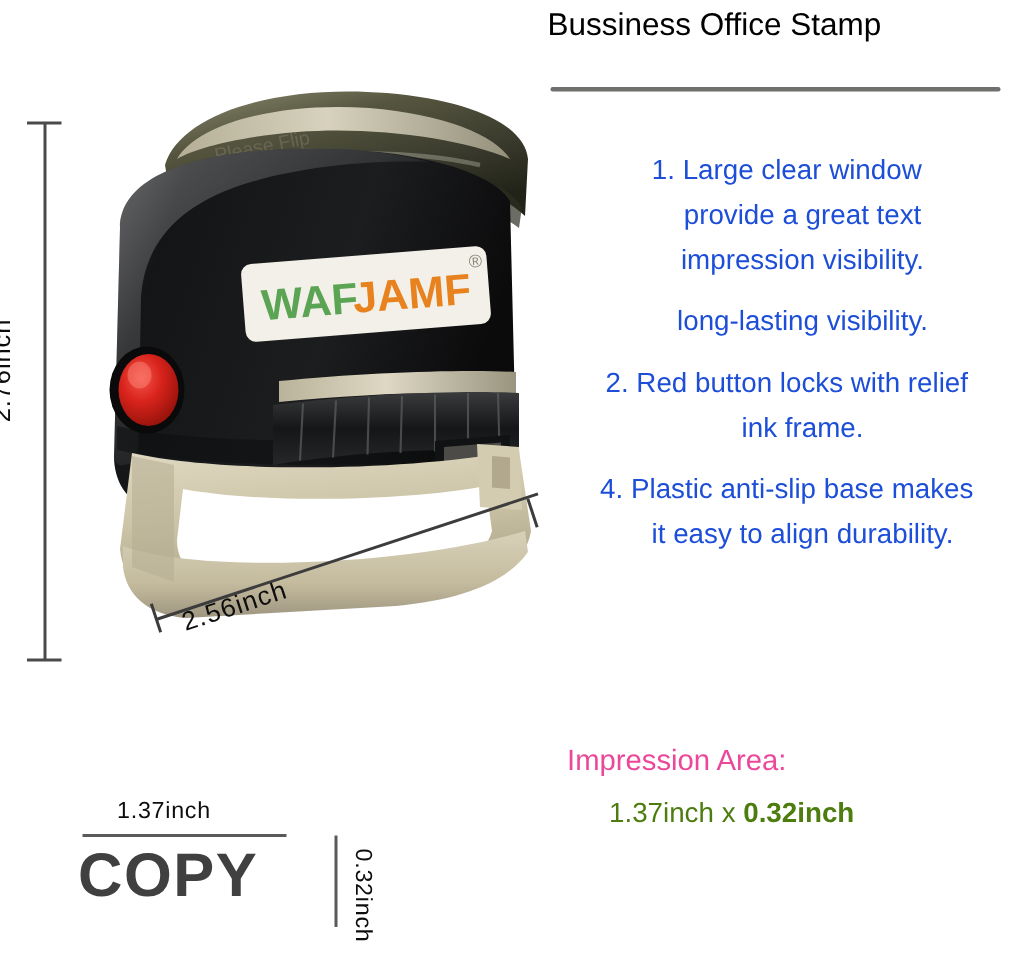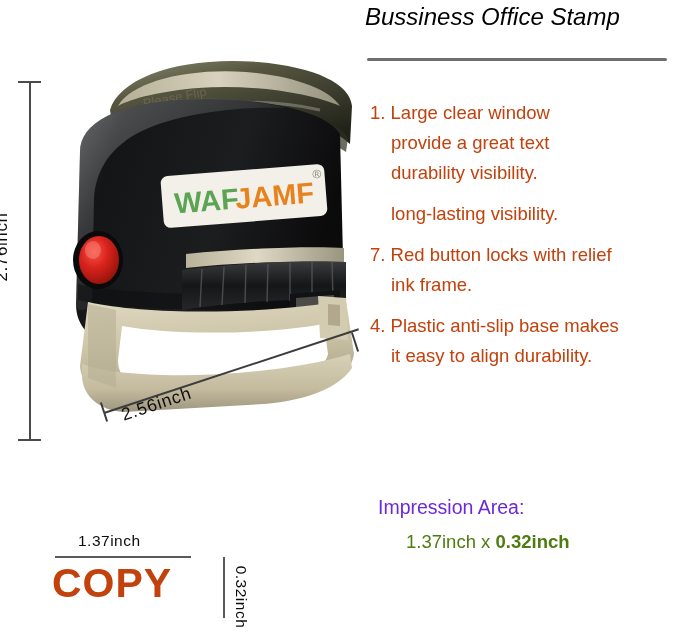--- a/index.html
+++ b/index.html
@@ -18,25 +18,24 @@
     background: #ffffff;
     overflow: hidden;
   }
 
   
   .title {
     position: absolute;
     left: 365px;
     top: 0px;
     width: 310px;
-    font-size: 24px;
+    font-size: 21px;
     line-height: 34px;
     color: #000000;
     white-space: nowrap;
-    font-style: italic;
   }
   .title-rule {
     position: absolute;
     left: 367px;
     top: 58px;
     width: 300px;
     height: 3px;
     background: #6f6f6d;
     border-radius: 2px;
   }
@@ -47,38 +46,39 @@
     left: 370px;
     top: 98px;
     width: 309px;
   }
   .feature {
     margin-bottom: 11px;
   }
   .feature-line {
     font-size: 18.5px;
     line-height: 30px;
-    color: #c2410c;
+    color: #1d4ed8;
     white-space: nowrap;
+    text-align: center;
   }
   .feature-line.indent {
     padding-left: 21px;
   }
 
   
   .impression-block {
     position: absolute;
     left: 378px;
     top: 492px;
     width: 300px;
   }
   .impression-title {
     font-size: 19.5px;
     line-height: 30px;
-    color: #6d28d9;
+    color: #ec4899;
   }
   .impression-dims {
     padding-left: 28px;
     padding-top: 6px;
     font-size: 18.5px;
     line-height: 28px;
     color: #4d7c0f;
   }
   .impression-dims .bold {
     font-weight: bold;
@@ -195,21 +195,21 @@
     height: 1.6px;
     background: #5a5a5a;
   }
   #copy-text {
     position: absolute;
     left: 52px;
     top: 560px;
     font-size: 41px;
     font-weight: bold;
     letter-spacing: 1px;
-    color: #c2410c;
+    color: #404040;
     font-family: "Liberation Sans", sans-serif;
   }
   #copy-height-line {
     left: 223px;
     top: 557px;
     width: 1.6px;
     height: 61px;
     background: #5a5a5a;
   }
   #copy-height-label {
@@ -369,29 +369,29 @@
     <div id="dim-depth-cap-left"></div>
     <div id="dim-depth-cap-right"></div>
   </div>
   <div class="dim-label" id="dim-depth-label">2.56inch</div>
 
   <div class="features">
 
     <div class="feature">
       <div class="feature-line">1. Large clear window</div>
       <div class="feature-line indent">provide a great text</div>
-      <div class="feature-line indent">durability visibility.</div>
+      <div class="feature-line indent">impression visibility.</div>
     </div>
 
     <div class="feature">
       <div class="feature-line indent">long-lasting visibility.</div>
     </div>
 
     <div class="feature">
-      <div class="feature-line">7. Red button locks with relief</div>
+      <div class="feature-line">2. Red button locks with relief</div>
       <div class="feature-line indent">ink frame.</div>
     </div>
 
     <div class="feature">
       <div class="feature-line">4. Plastic anti-slip base makes</div>
       <div class="feature-line indent">it easy to align durability.</div>
     </div>
 
   </div>
 

